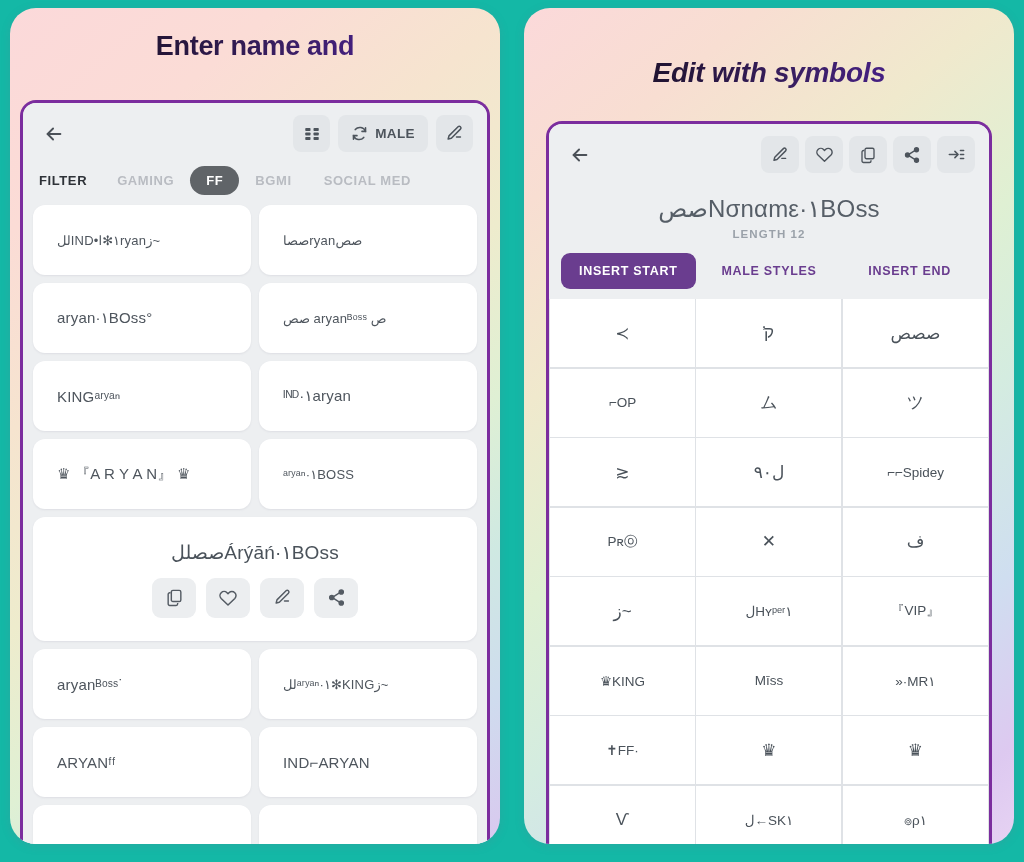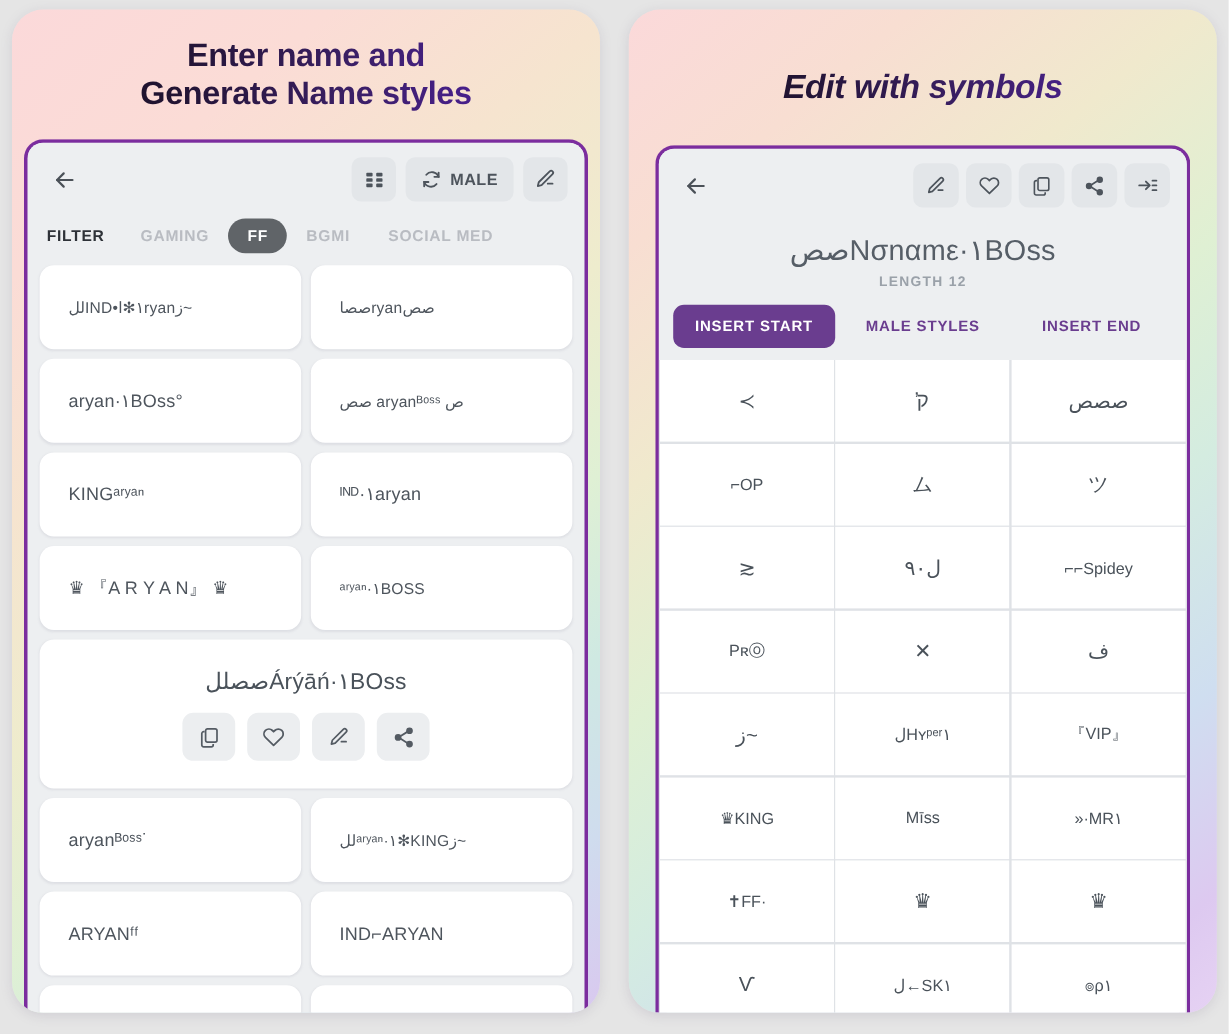--- a/index.html
+++ b/index.html
@@ -9,21 +9,21 @@
     height: 862px;
     background: #ffffff;
     font-family: "Liberation Sans", sans-serif;
     overflow: hidden;
   }
 
   .stage {
     position: relative;
     width: 1024px;
     height: 862px;
-    background: #e5e5e5;
+    background: #14b8a6;
     display: flex;
     gap: 24px;
     padding: 8px 10px 18px 10px;
   }
 
   
   .promo {
     position: relative;
     border-radius: 26px;
     overflow: hidden;
@@ -80,21 +80,21 @@
   .phone {
     position: absolute;
     left: 0; right: 0;
     background: #eceef0;
     border: 3px solid #7b2d9e;
     border-top-left-radius: 16px;
     border-top-right-radius: 16px;
     border-bottom: none;
     overflow: hidden;
   }
-  .promo-left .phone  { top: 108px; bottom: 0; margin: 0 10px; }
+  .promo-left .phone  { top: 92px; bottom: 0; margin: 0 10px; }
   .promo-right .phone { top: 113px; bottom: 0; margin: 0 22px; }
 
   .phone-inner {
     position: absolute;
     inset: 0;
     background: #edeff1;
     overflow: hidden;
   }
 
   
@@ -277,21 +277,20 @@
   svg { display: block; }
 </style>
 </head>
 <body>
 
 <div class="stage">
 
   <div class="promo promo-left">
     <div class="promo-title">
       <div>Enter name and</div>
-      <div>Generate Name styles</div>
     </div>
 
     <div class="phone">
       <div class="phone-inner">
 
         <div class="appbar">
           <div class="back-btn">
             <svg width="22" height="22" viewBox="0 0 24 24" fill="none" stroke="currentColor" stroke-width="2" stroke-linecap="round" stroke-linejoin="round">
               <line x1="19" y1="12" x2="5" y2="12"></line>
                 <polyline points="11 18 5 12 11 6"></polyline>

